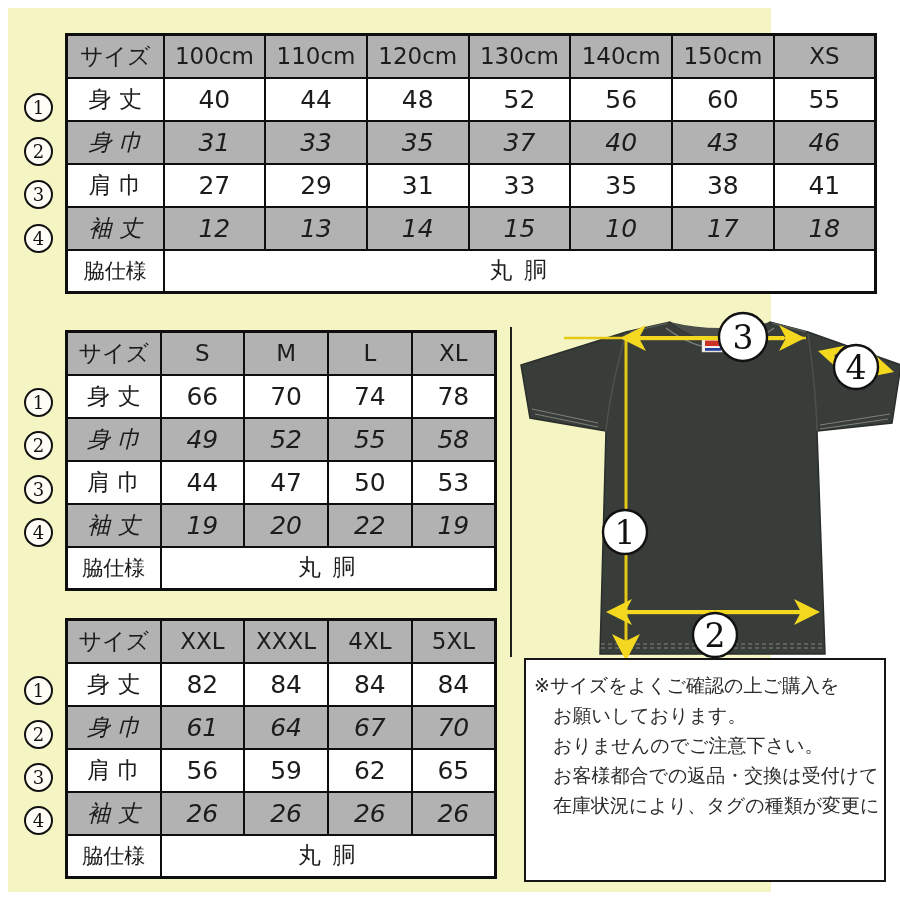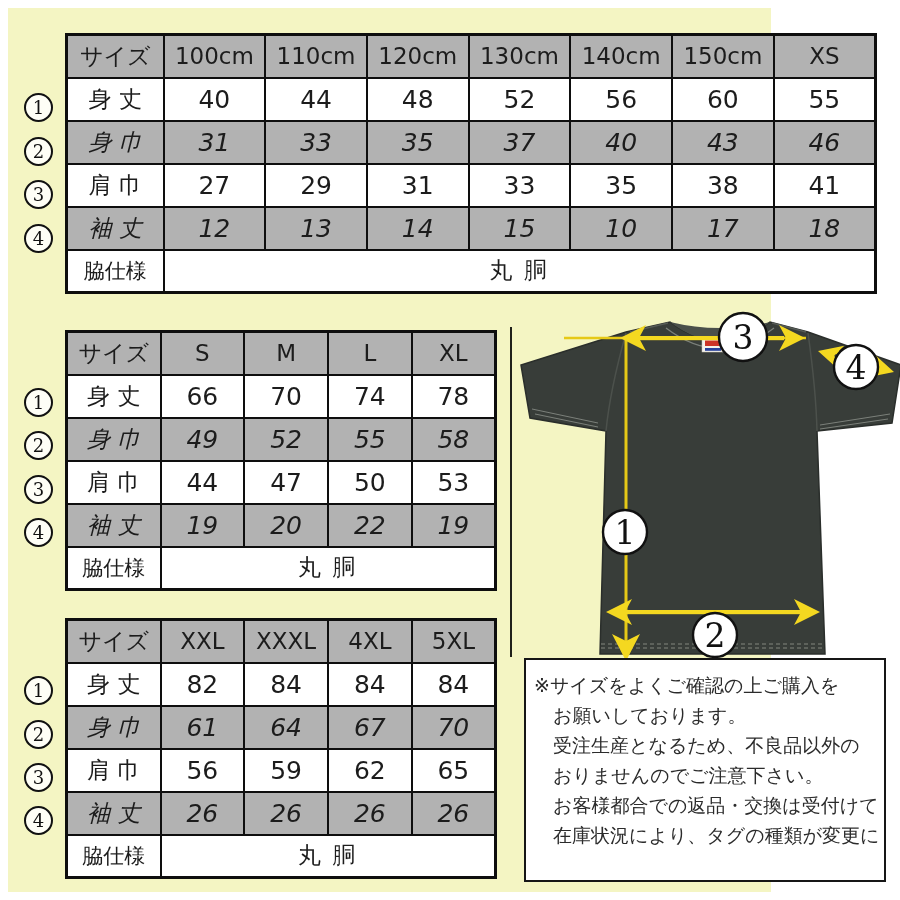--- a/index.html
+++ b/index.html
@@ -276,20 +276,19 @@
           <text x="125" y="239">1</text>
           <circle cx="215" cy="330" r="22" fill="#ffffff" stroke="#111" stroke-width="2.4"></circle>
           <text x="215" y="342">2</text>
         </g>
       </svg>
     </div>
 
     <div class="notebox">
       <div class="line">※サイズをよくご確認の上ご購入を</div>
       <div class="line ind">お願いしております。</div>
-      <div class="line ind">受注生産となるため、不良品以外の</div>
       <div class="line ind">おりませんのでご注意下さい。</div>
       <div class="line ind">お客様都合での返品・交換は受付けて</div>
       <div class="line ind">在庫状況により、タグの種類が変更に</div>
     </div>
 
   </div>
 </div>
 
 </body></html>

